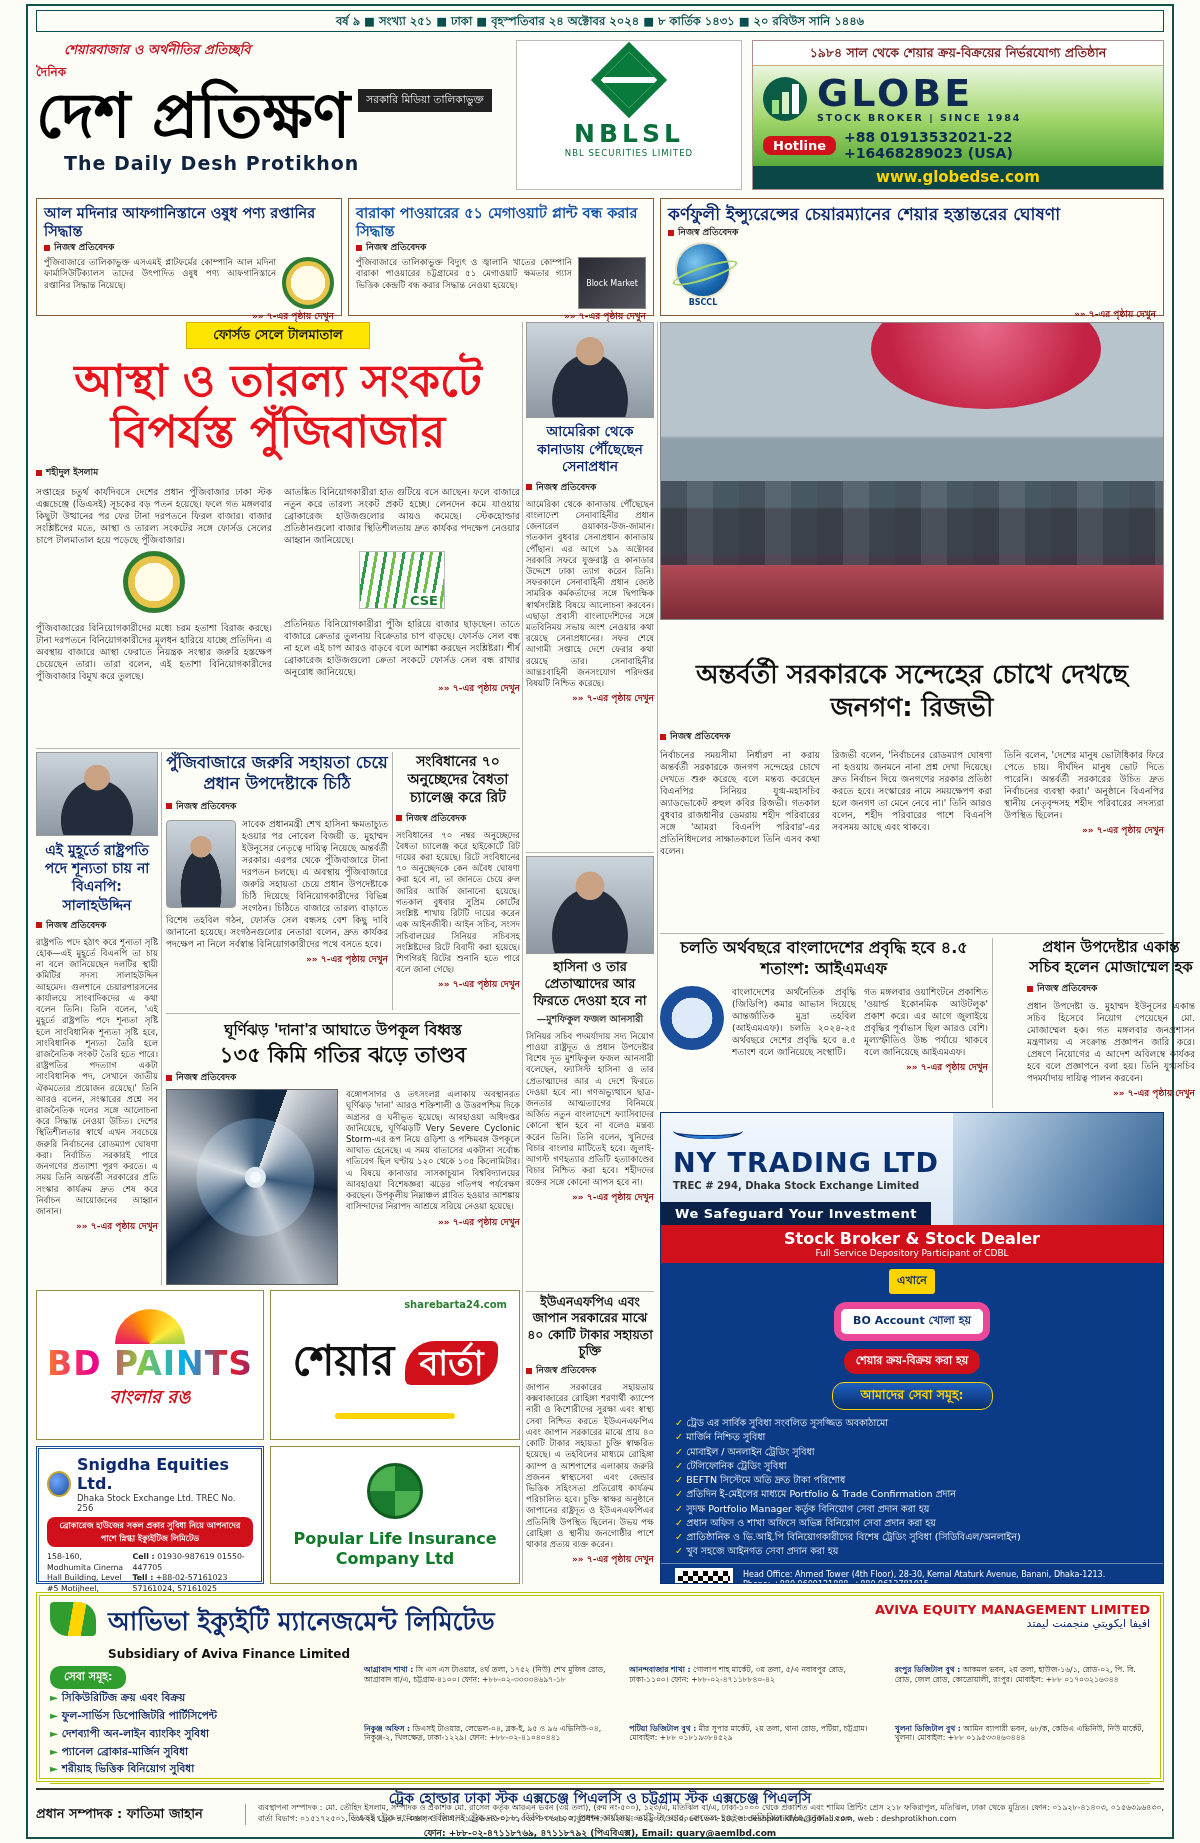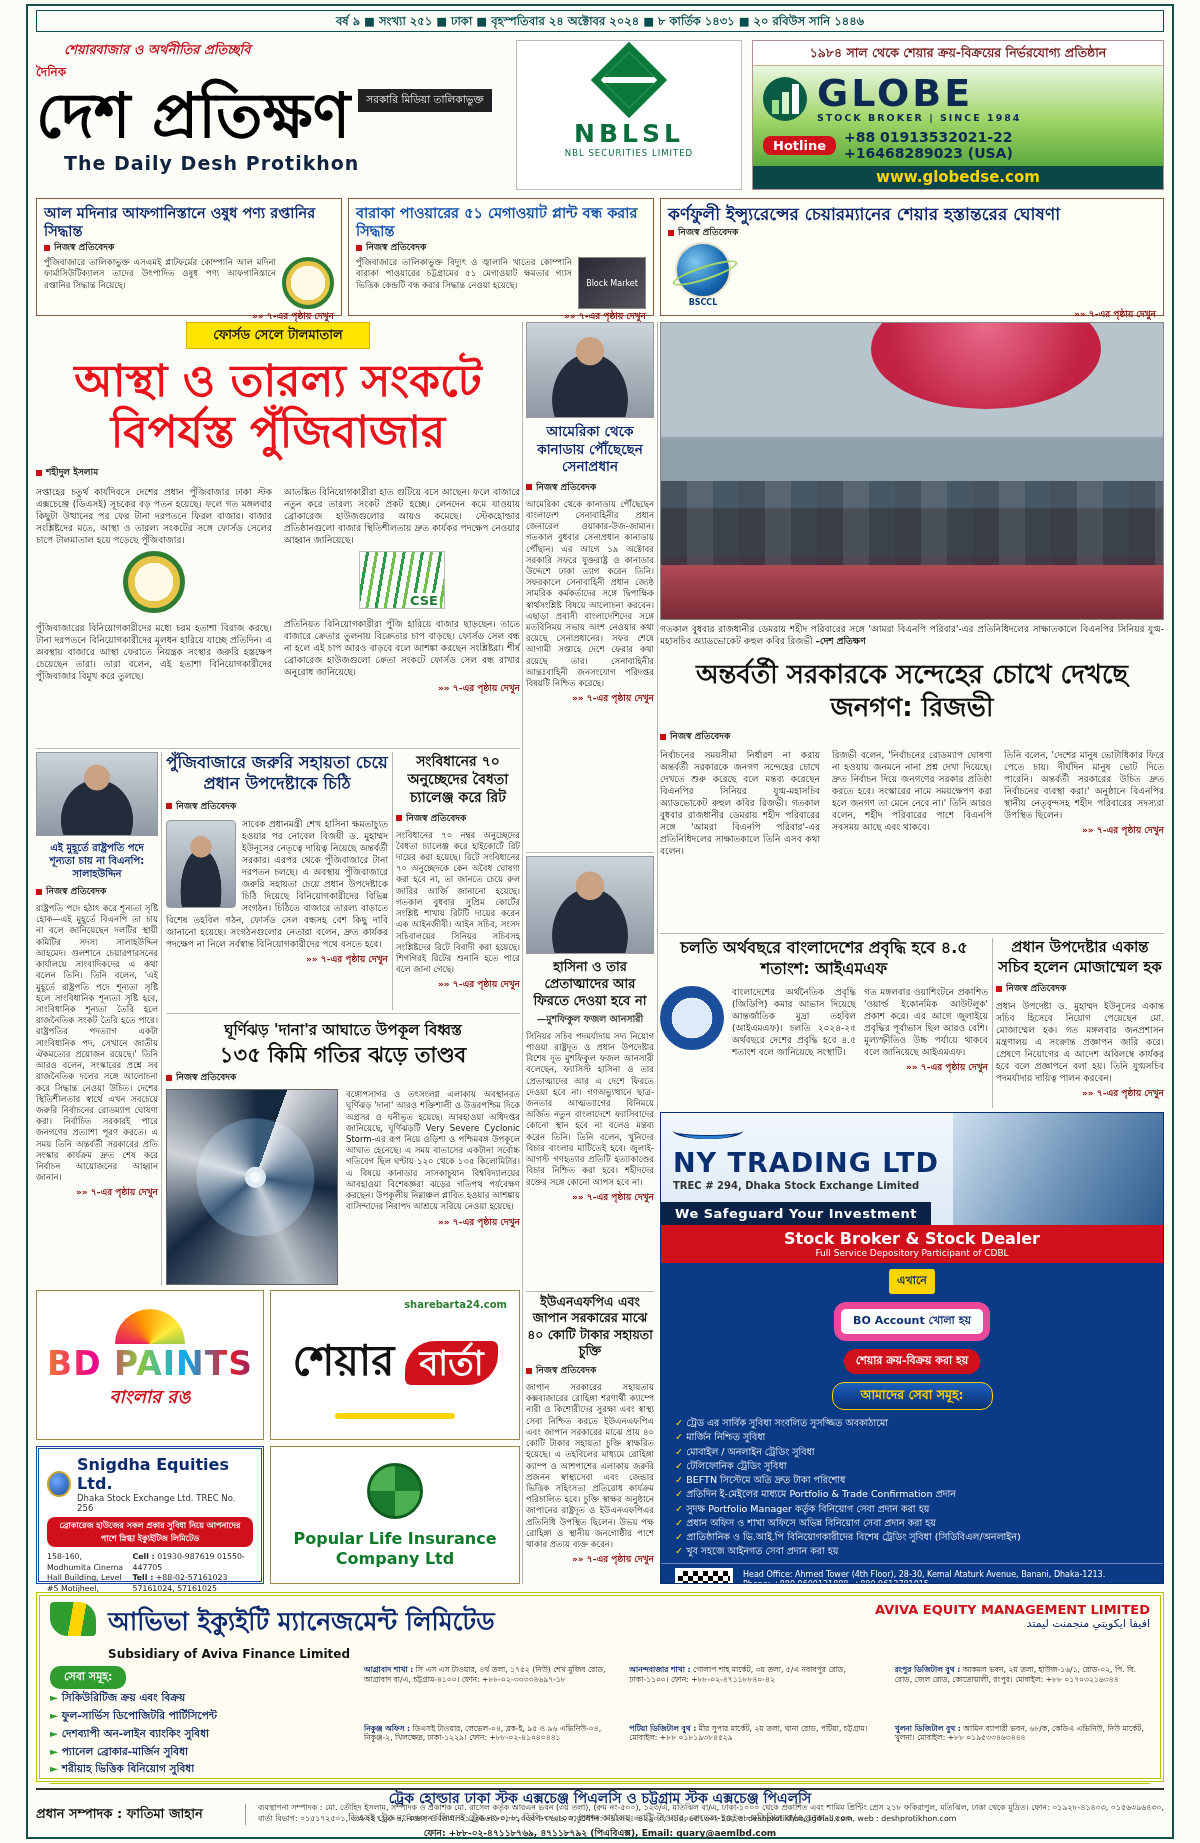--- a/index.html
+++ b/index.html
@@ -157,43 +157,39 @@
       </div>
     <div class="body-sm" style="margin-top:4px;">আমেরিকা থেকে কানাডায় পৌঁছেছেন বাংলাদেশ সেনাবাহিনীর প্রধান জেনারেল ওয়াকার-উজ-জামান। গতকাল বুধবার সেনাপ্রধান কানাডায় পৌঁছান। এর আগে ১৯ অক্টোবর সরকারি সফরে যুক্তরাষ্ট্র ও কানাডার উদ্দেশে ঢাকা ত্যাগ করেন তিনি। সফরকালে সেনাবাহিনী প্রধান জ্যেষ্ঠ সামরিক কর্মকর্তাদের সঙ্গে দ্বিপাক্ষিক স্বার্থসংশ্লিষ্ট বিষয়ে আলোচনা করবেন। এছাড়া প্রবাসী বাংলাদেশিদের সঙ্গে মতবিনিময় সভায় অংশ নেওয়ার কথা রয়েছে সেনাপ্রধানের। সফর শেষে আগামী সপ্তাহে দেশে ফেরার কথা রয়েছে তার। সেনাবাহিনীর আন্তঃবাহিনী জনসংযোগ পরিদপ্তর বিষয়টি নিশ্চিত করেছে।</div>
     <div class="more">৭-এর পৃষ্ঠায় দেখুন</div>
   </div>
 
   <div class="abs" style="left:660px;top:322px;width:504px;height:298px;border:1px solid #888;background:linear-gradient(180deg,#b8c4cc 0 38%,#8fa0aa 39% 62%,#5e4a44 63% 78%,#7a2f3a 79%);overflow:hidden;">
     <div style="position:absolute;left:210px;top:-34px;width:230px;height:120px;border-radius:50%;background:radial-gradient(circle at 50% 30%,#e86a8a,#c22243 70%);"></div>
     <div style="position:absolute;left:0;bottom:52px;width:100%;height:86px;background:repeating-linear-gradient(90deg,#2e3a46 0 26px,#44525e 26px 52px,#30404c 52px 78px);opacity:.75;"></div>
     <div style="position:absolute;left:0;bottom:0;width:100%;height:54px;background:linear-gradient(#b04a56,#7c2b37);"></div>
   </div>
-  <div class="abs" style="left:660px;top:624px;width:504px;height:32px;font-size:9px;line-height:1.3;color:#111;text-align:justify;">
-    <span>গতকাল বুধবার রাজধানীর ডেমরায় শহীদ পরিবারের সঙ্গে 'আমরা বিএনপি পরিবার'-এর প্রতিনিধিদলের সাক্ষাতকালে বিএনপির সিনিয়র যুগ্ম-মহাসচিব অ্যাডভোকেট রুহুল কবির রিজভী</span>
-    <b>–দেশ প্রতিক্ষণ</b>
-  </div>
 
   <div class="abs" style="left:660px;top:658px;width:504px;height:272px;">
     <h2 class="ctr" style="color:#101010;font-size:26px;line-height:1.25;font-weight:bold;">অন্তর্বর্তী সরকারকে সন্দেহের চোখে দেখছে জনগণ: রিজভী</h2>
     <div class="byline" style="margin-top:6px;">
         <span>নিজস্ব প্রতিবেদক</span>
       </div>
     <div style="display:flex;gap:12px;margin-top:5px;">
       <div class="body-text" style="flex:1;">নির্বাচনের সময়সীমা নির্ধারণ না করায় অন্তর্বর্তী সরকারকে জনগণ সন্দেহের চোখে দেখতে শুরু করেছে বলে মন্তব্য করেছেন বিএনপির সিনিয়র যুগ্ম-মহাসচিব অ্যাডভোকেট রুহুল কবির রিজভী। গতকাল বুধবার রাজধানীর ডেমরায় শহীদ পরিবারের সঙ্গে 'আমরা বিএনপি পরিবার'-এর প্রতিনিধিদলের সাক্ষাতকালে তিনি এসব কথা বলেন।</div>
       <div class="body-text" style="flex:1;">রিজভী বলেন, 'নির্বাচনের রোডম্যাপ ঘোষণা না হওয়ায় জনমনে নানা প্রশ্ন দেখা দিয়েছে। দ্রুত নির্বাচন দিয়ে জনগণের সরকার প্রতিষ্ঠা করতে হবে। সংস্কারের নামে সময়ক্ষেপণ করা হলে জনগণ তা মেনে নেবে না।' তিনি আরও বলেন, শহীদ পরিবারের পাশে বিএনপি সবসময় আছে এবং থাকবে।</div>
       <div style="flex:1;">
         <div class="body-text">তিনি বলেন, 'দেশের মানুষ ভোটাধিকার ফিরে পেতে চায়। দীর্ঘদিন মানুষ ভোট দিতে পারেনি। অন্তর্বর্তী সরকারের উচিত দ্রুত নির্বাচনের ব্যবস্থা করা।' অনুষ্ঠানে বিএনপির স্থানীয় নেতৃবৃন্দসহ শহীদ পরিবারের সদস্যরা উপস্থিত ছিলেন।</div>
         <div class="more">৭-এর পৃষ্ঠায় দেখুন</div>
       </div>
     </div>
   </div>
 
   <div class="abs" style="left:36px;top:752px;width:122px;height:533px;">
     <div class="portrait" style="width:122px;height:84px;"></div>
-    <h3 class="ctr" style="color:#0d2a6e;font-size:10px;line-height:1.3;margin-top:5px;">এই মুহূর্তে রাষ্ট্রপতি পদে শূন্যতা চায় না বিএনপি: সালাহউদ্দিন</h3>
+    <h3 class="ctr" style="color:#0d2a6e;font-size:14px;line-height:1.3;margin-top:5px;">এই মুহূর্তে রাষ্ট্রপতি পদে শূন্যতা চায় না বিএনপি: সালাহউদ্দিন</h3>
     <div class="byline" style="margin-top:4px;">
         <span>নিজস্ব প্রতিবেদক</span>
       </div>
     <div class="body-sm" style="margin-top:4px;">রাষ্ট্রপতি পদে হঠাৎ করে শূন্যতা সৃষ্টি হোক—এই মুহূর্তে বিএনপি তা চায় না বলে জানিয়েছেন দলটির স্থায়ী কমিটির সদস্য সালাহউদ্দিন আহমেদ। গুলশানে চেয়ারপারসনের কার্যালয়ে সাংবাদিকদের এ কথা বলেন তিনি। তিনি বলেন, 'এই মুহূর্তে রাষ্ট্রপতি পদে শূন্যতা সৃষ্টি হলে সাংবিধানিক শূন্যতা সৃষ্টি হবে, সাংবিধানিক শূন্যতা তৈরি হলে রাজনৈতিক সংকট তৈরি হতে পারে। রাষ্ট্রপতির পদত্যাগ একটা সাংবিধানিক পদ, সেখানে জাতীয় ঐকমত্যের প্রয়োজন রয়েছে।' তিনি আরও বলেন, সংস্কারের প্রশ্নে সব রাজনৈতিক দলের সঙ্গে আলোচনা করে সিদ্ধান্ত নেওয়া উচিত। দেশের স্থিতিশীলতার স্বার্থে এখন সবচেয়ে জরুরি নির্বাচনের রোডম্যাপ ঘোষণা করা। নির্বাচিত সরকারই পারে জনগণের প্রত্যাশা পূরণ করতে। এ সময় তিনি অন্তর্বর্তী সরকারের প্রতি সংস্কার কার্যক্রম দ্রুত শেষ করে নির্বাচন আয়োজনের আহ্বান জানান।</div>
     <div class="more">৭-এর পৃষ্ঠায় দেখুন</div>
   </div>
 
   <div class="abs" style="left:166px;top:752px;width:222px;height:258px;">
     <h3 class="ctr" style="color:#102a63;font-size:16.5px;line-height:1.3;">পুঁজিবাজারে জরুরি সহায়তা চেয়ে প্রধান উপদেষ্টাকে চিঠি</h3>
     <div class="byline" style="margin-top:4px;">
@@ -252,21 +248,21 @@
     <div style="display:flex;gap:8px;margin-top:6px;">
       <div style="flex:0 0 64px;height:64px;border-radius:50%;border:6px solid #1b4f9c;background:radial-gradient(circle,#dfeaf8 0 55%,#1b4f9c 56%);"></div>
       <div class="body-text" style="flex:1;">বাংলাদেশের অর্থনৈতিক প্রবৃদ্ধি (জিডিপি) কমার আভাস দিয়েছে আন্তর্জাতিক মুদ্রা তহবিল (আইএমএফ)। চলতি ২০২৪-২৫ অর্থবছরে দেশের প্রবৃদ্ধি হবে ৪.৫ শতাংশ বলে জানিয়েছে সংস্থাটি।</div>
       <div style="flex:1;">
         <div class="body-text">গত মঙ্গলবার ওয়াশিংটনে প্রকাশিত 'ওয়ার্ল্ড ইকোনমিক আউটলুক' প্রকাশ করে। এর আগে জুলাইয়ে প্রবৃদ্ধির পূর্বাভাস ছিল আরও বেশি। মূল্যস্ফীতিও উচ্চ পর্যায়ে থাকবে বলে জানিয়েছে আইএমএফ।</div>
         <div class="more">৭-এর পৃষ্ঠায় দেখুন</div>
       </div>
     </div>
   </div>
 
-  <div class="abs" style="left:996px;top:938px;width:168px;height:170px;">
+  <div class="abs" style="left:1027px;top:938px;width:168px;height:170px;">
     <h3 class="ctr" style="color:#101010;font-size:15px;line-height:1.3;">প্রধান উপদেষ্টার একান্ত সচিব হলেন মোজাম্মেল হক</h3>
     <div class="byline" style="margin-top:4px;">
         <span>নিজস্ব প্রতিবেদক</span>
       </div>
     <div class="body-text" style="margin-top:4px;">প্রধান উপদেষ্টা ড. মুহাম্মদ ইউনূসের একান্ত সচিব হিসেবে নিয়োগ পেয়েছেন মো. মোজাম্মেল হক। গত মঙ্গলবার জনপ্রশাসন মন্ত্রণালয় এ সংক্রান্ত প্রজ্ঞাপন জারি করে। প্রেষণে নিয়োগের এ আদেশ অবিলম্বে কার্যকর হবে বলে প্রজ্ঞাপনে বলা হয়। তিনি যুগ্মসচিব পদমর্যাদায় দায়িত্ব পালন করবেন।</div>
     <div class="more">৭-এর পৃষ্ঠায় দেখুন</div>
   </div>
 
   <div class="abs" style="left:660px;top:1112px;width:504px;height:472px;border:1px solid #0a2f6e;background:#0b3a86;overflow:hidden;">
     <div style="height:112px;background:linear-gradient(180deg,#f2f7fc,#dce9f5);position:relative;padding:10px 12px;">

